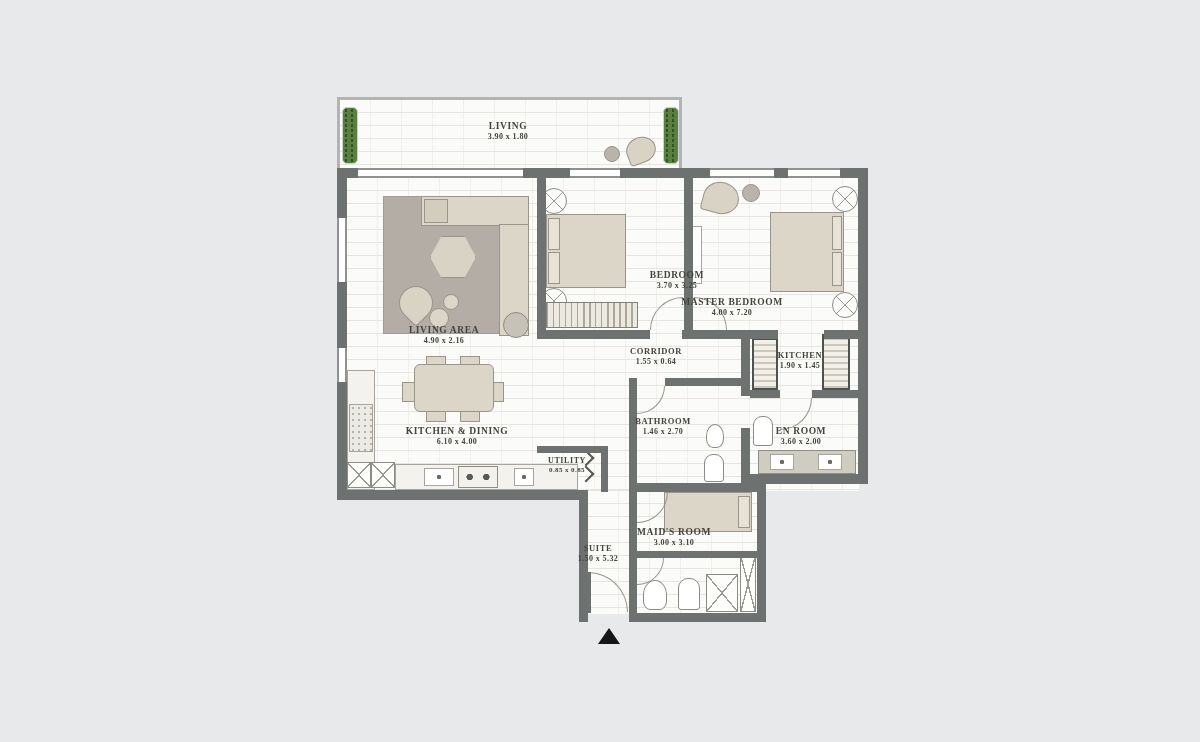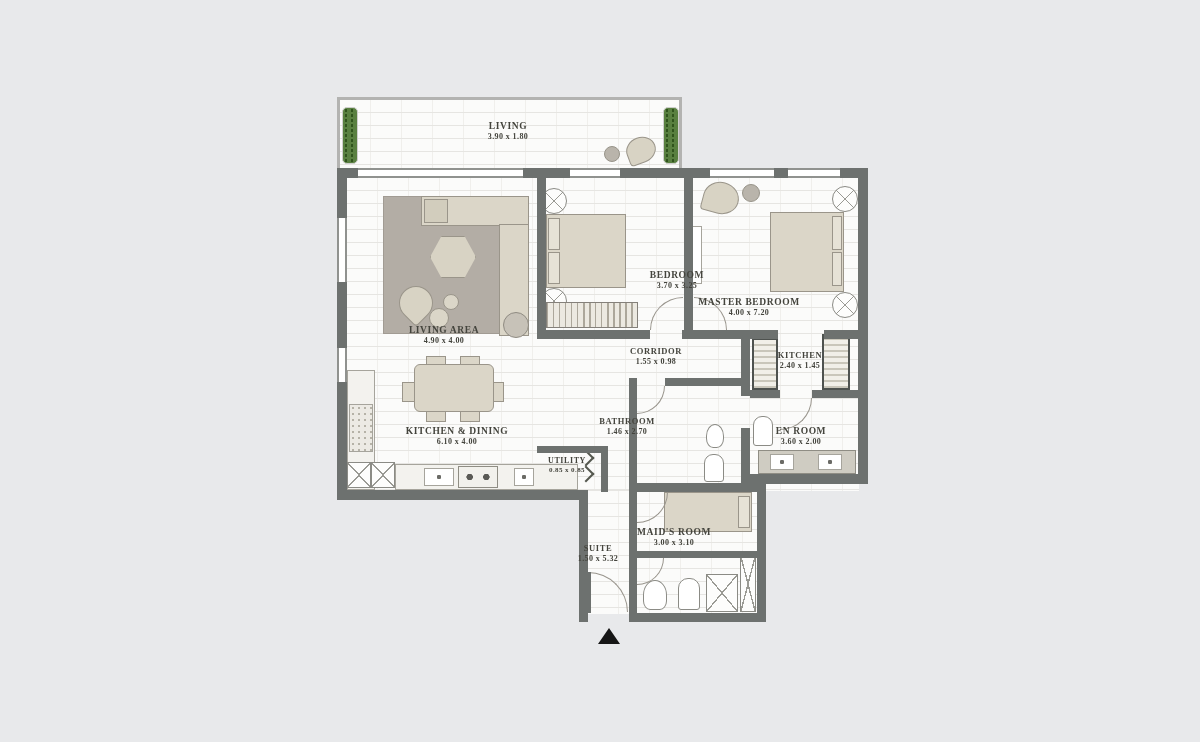--- a/index.html
+++ b/index.html
@@ -172,39 +172,39 @@
   <div class="abs leaf z5" style="left:588px;top:572px;width:3px;height:41px"></div>
 
   <div class="abs tri z5" style="left:598px;top:628px"></div>
 
   <div class="label" style="left:508px;top:121px">
     <div class="rname">LIVING</div>
     <div class="rdims">3.90 x 1.80</div>
   </div>
   <div class="label" style="left:444px;top:325px">
     <div class="rname">LIVING AREA</div>
-    <div class="rdims">4.90 x 4.00</div>
+    <div class="rdims">4.90 x 2.16</div>
   </div>
   <div class="label" style="left:677px;top:270px">
     <div class="rname">BEDROOM</div>
     <div class="rdims">3.70 x 3.25</div>
   </div>
-  <div class="label" style="left:749px;top:297px">
+  <div class="label" style="left:732px;top:297px">
     <div class="rname">MASTER BEDROOM</div>
     <div class="rdims">4.00 x 7.20</div>
   </div>
   <div class="label" style="left:656px;top:346px">
     <div class="rname" style="font-size:8.5px">CORRIDOR</div>
-    <div class="rdims">1.55 x 0.98</div>
+    <div class="rdims">1.55 x 0.64</div>
   </div>
   <div class="label" style="left:800px;top:350px">
     <div class="rname" style="font-size:8.5px">KITCHEN</div>
-    <div class="rdims">2.40 x 1.45</div>
-  </div>
-  <div class="label" style="left:627px;top:416px">
+    <div class="rdims">1.90 x 1.45</div>
+  </div>
+  <div class="label" style="left:663px;top:416px">
     <div class="rname" style="font-size:8.5px">BATHROOM</div>
     <div class="rdims">1.46 x 2.70</div>
   </div>
   <div class="label" style="left:801px;top:426px">
     <div class="rname">EN ROOM</div>
     <div class="rdims">3.60 x 2.00</div>
   </div>
   <div class="label" style="left:457px;top:426px">
     <div class="rname">KITCHEN &amp; DINING</div>
     <div class="rdims">6.10 x 4.00</div>

